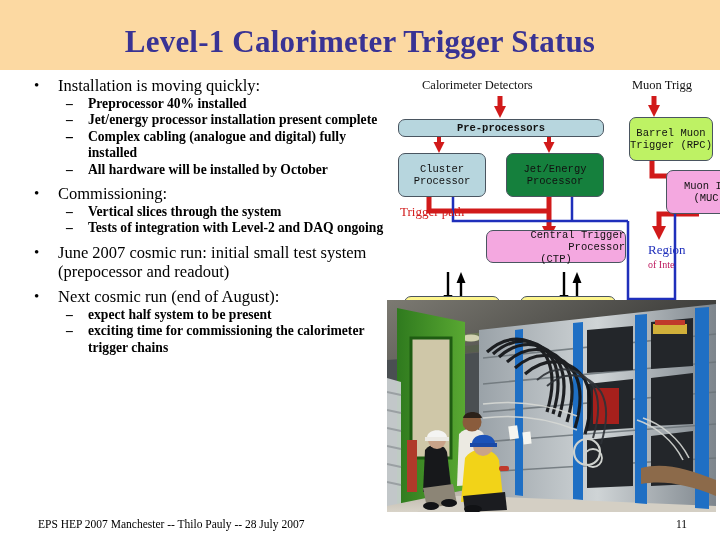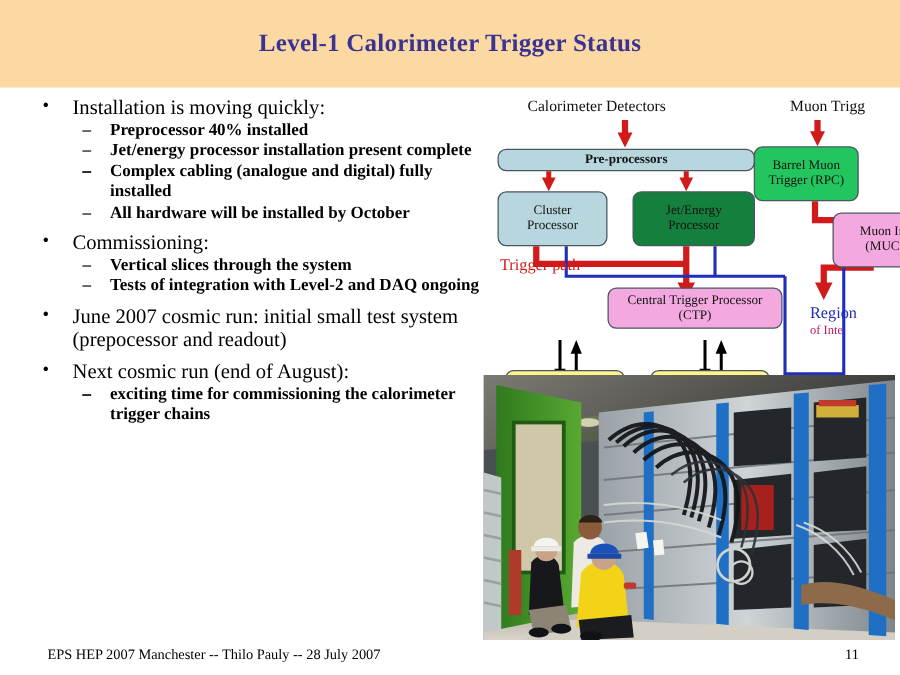--- a/index.html
+++ b/index.html
@@ -26,21 +26,21 @@
     width: 720px; height: 70px;
     background: #fcd9a2;
   }
   #slide-title {
     position: absolute;
     left: 0; top: 24px;
     width: 720px;
     text-align: center;
     font-family: "Liberation Serif", "DejaVu Serif", serif;
     font-weight: bold;
-    font-size: 20px;
+    font-size: 31px;
     letter-spacing: 0.2px;
     color: #393394;
     white-space: nowrap;
   }
   
   #body-column {
     position: absolute;
     left: 0; top: 76px;
     width: 386px; height: 430px;
     color: #000000;
@@ -87,24 +87,24 @@
   }
   .dg-box {
     position: absolute;
     box-sizing: border-box;
     border: 1.3px solid #4a5560;
     border-radius: 7px;
     display: flex;
     flex-direction: column;
     align-items: center;
     justify-content: center;
-    font-family: Liberation Serif, serif;
+    font-family: Liberation Mono, monospace;
     font-size: 10.5px;
     line-height: 12px;
-    text-align: center;
+    text-align: right;
     color: #111;
   }
   .dg-label {
     position: absolute;
     font-family: "Liberation Serif", "DejaVu Serif", serif;
     font-size: 12.5px;
     color: #111;
     white-space: nowrap;
   }
   
@@ -145,21 +145,21 @@
       <div class="bullet-l2"><span class="marker">–</span><span>Preprocessor 40% installed</span></div>
       <div class="bullet-l2"><span class="marker">–</span><span>Jet/energy processor installation present complete</span></div>
       <div class="bullet-l2"><span class="marker">–</span></div>
       <div class="bullet-l2"><span class="marker">–</span><span>Complex cabling (analogue and digital) fully installed</span></div>
       <div class="bullet-l2"><span class="marker">–</span><span>All hardware will be installed by October</span></div>
       <div class="bullet-l1 gap-before"><span class="marker">•</span><span>Commissioning:</span></div>
       <div class="bullet-l2"><span class="marker">–</span><span>Vertical slices through the system</span></div>
       <div class="bullet-l2"><span class="marker">–</span><span>Tests of integration with Level-2 and DAQ ongoing</span></div>
       <div class="bullet-l1 gap-before"><span class="marker">•</span><span>June 2007 cosmic run: initial small test system (prepocessor and readout)</span></div>
       <div class="bullet-l1 gap-before"><span class="marker">•</span><span>Next cosmic run (end of August):</span></div>
-      <div class="bullet-l2"><span class="marker">–</span></div>
+      <div class="bullet-l2"><span class="marker">–</span><span>expect half system to be present</span></div>
       <div class="bullet-l2"><span class="marker">–</span><span>exciting time for commissioning the calorimeter trigger chains</span></div>
     </div>
 
   <div id="diagram-panel">
 
     <div class="dg-label" style="left:36px; top:4px;">Calorimeter Detectors</div>
     <div class="dg-label" style="left:246px; top:4px;">Muon Trigg</div>
 
     <svg style="position:absolute; left:0; top:0;" width="334" height="232">
 
@@ -209,21 +209,21 @@
     </div>
     <div class="dg-box" style="left:12px; top:79px; width:88px; height:44px; background:#b7d6de;">
       <span>Cluster</span>
       <span>Processor</span>
     </div>
     <div class="dg-box" style="left:120px; top:79px; width:98px; height:44px; background:#15803d;">
       <span>Jet/Energy</span>
       <span>Processor</span>
     </div>
 
-    <div class="dg-box" style="left:217px; top:43px; width:84px; height:44px; background:#22c55e;">
+    <div class="dg-box" style="left:243px; top:43px; width:84px; height:44px; background:#bef264;">
       <span>Barrel Muon</span>
       <span>Trigger (RPC)</span>
     </div>
 
     <div class="dg-box" style="left:280px; top:96px; width:80px; height:44px; background:#f4a8e0;">
       <span>Muon In</span>
       <span>(MUC</span>
     </div>
 
     <div class="dg-box" style="left:100px; top:156px; width:140px; height:33px; background:#f4a8e0; font-size:10.5px;">

